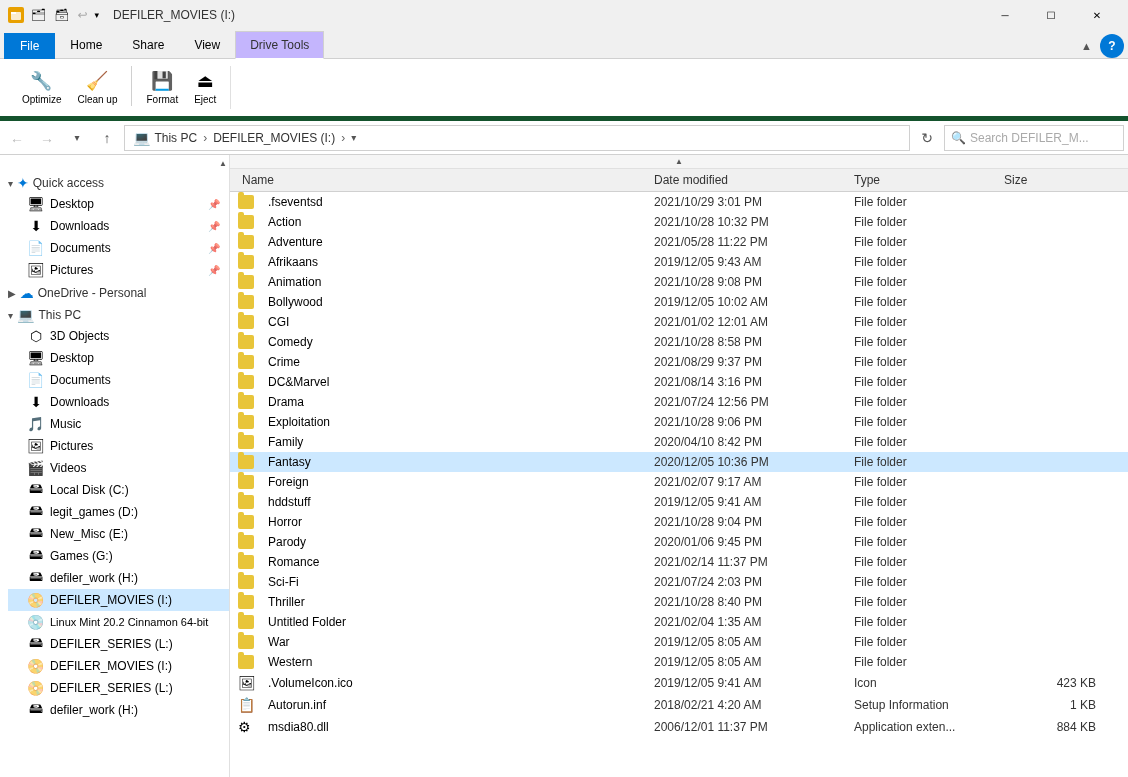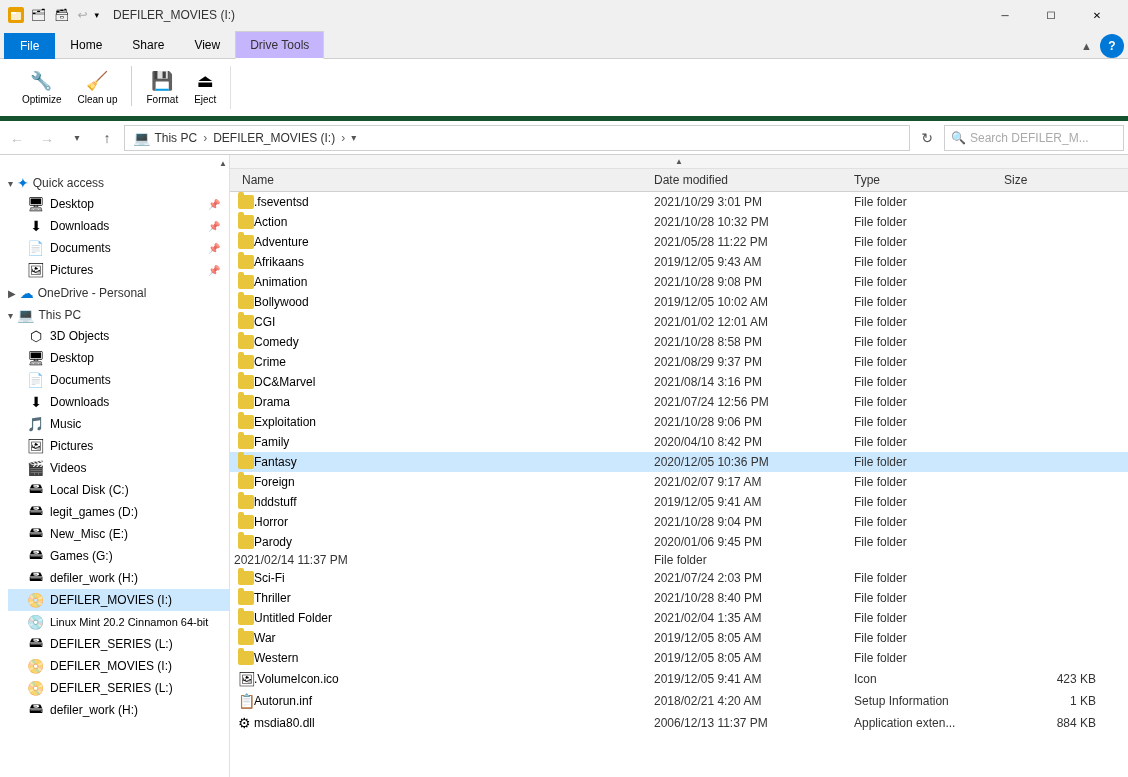--- a/index.html
+++ b/index.html
@@ -62,21 +62,21 @@
     .file-area { flex: 1; background: white; display: flex; flex-direction: column; overflow: hidden; }
     .file-list-header { display: grid; grid-template-columns: 1fr 200px 150px 100px 20px; background: #f0f0f0; border-bottom: 1px solid #d0d0d0; padding: 0 4px; }
     .file-list-header-scroll { display: flex; align-items: flex-start; padding: 4px 0; cursor: pointer; font-size: 12px; color: #333; }
     .file-col-name { padding-left: 8px; }
     .file-list-scroll { flex: 1; overflow-y: auto; overflow-x: hidden; }
     .file-list-scroll::-webkit-scrollbar { width: 10px; }
     .file-list-scroll::-webkit-scrollbar-track { background: #f0f0f0; }
     .file-list-scroll::-webkit-scrollbar-thumb { background: #c0c0c0; border-radius: 2px; }
     .file-row { display: grid; grid-template-columns: 1fr 200px 150px 100px 20px; padding: 1px 4px; cursor: pointer; align-items: center; }
     .file-row.selected { background: #cce8ff; }
-    .file-row .file-name { display: flex; align-items: center; gap: 0; padding: 2px 0 2px 4px; font-size: 12px; }
+    .file-row .file-name { display: flex; align-items: center; gap: 14px; padding: 2px 0 2px 4px; font-size: 12px; }
     .file-row .file-date { font-size: 12px; color: #333; }
     .file-row .file-type { font-size: 12px; color: #333; }
     .file-row .file-size { font-size: 12px; color: #333; text-align: right; padding-right: 8px; }
     .folder-icon { width: 16px; height: 14px; background: #e8c53a; border-radius: 0 2px 2px 2px; position: relative; flex-shrink: 0; }
     .folder-icon::before { content: ''; position: absolute; top: -3px; left: 0; width: 6px; height: 3px; background: #e8c53a; border-radius: 2px 2px 0 0; }
 
     
     .ribbon-manage { background: #ffc000; color: #333; }
 
     
@@ -489,20 +489,24 @@
     <div class="file-name">
       <div class="folder-icon"></div>
       <span>Parody</span>
     </div>
     <div class="file-date">2020/01/06 9:45 PM</div>
     <div class="file-type">File folder</div>
     <div class="file-size"></div>
     <div></div>
   </div>
         <div class="file-row">
+    <div class="file-name">
+      <div class="folder-icon"></div>
+      <span>Romance</span>
+    </div>
     <div class="file-date">2021/02/14 11:37 PM</div>
     <div class="file-type">File folder</div>
     <div class="file-size"></div>
     <div></div>
   </div>
         <div class="file-row">
     <div class="file-name">
       <div class="folder-icon"></div>
       <span>Sci-Fi</span>
     </div>
@@ -569,20 +573,20 @@
     <div class="file-date">2018/02/21 4:20 AM</div>
     <div class="file-type">Setup Information</div>
     <div class="file-size">1 KB</div>
     <div></div>
   </div>
         <div class="file-row">
     <div class="file-name">
       <span style="font-size:14px; width:16px; display:inline-block;">⚙</span>
       <span>msdia80.dll</span>
     </div>
-    <div class="file-date">2006/12/13 11:37 PM</div>
+    <div class="file-date">2006/12/01 11:37 PM</div>
     <div class="file-type">Application exten...</div>
     <div class="file-size">884 KB</div>
     <div></div>
   </div>
       </div>
   </div>
 </div>
 
 </body></html>

